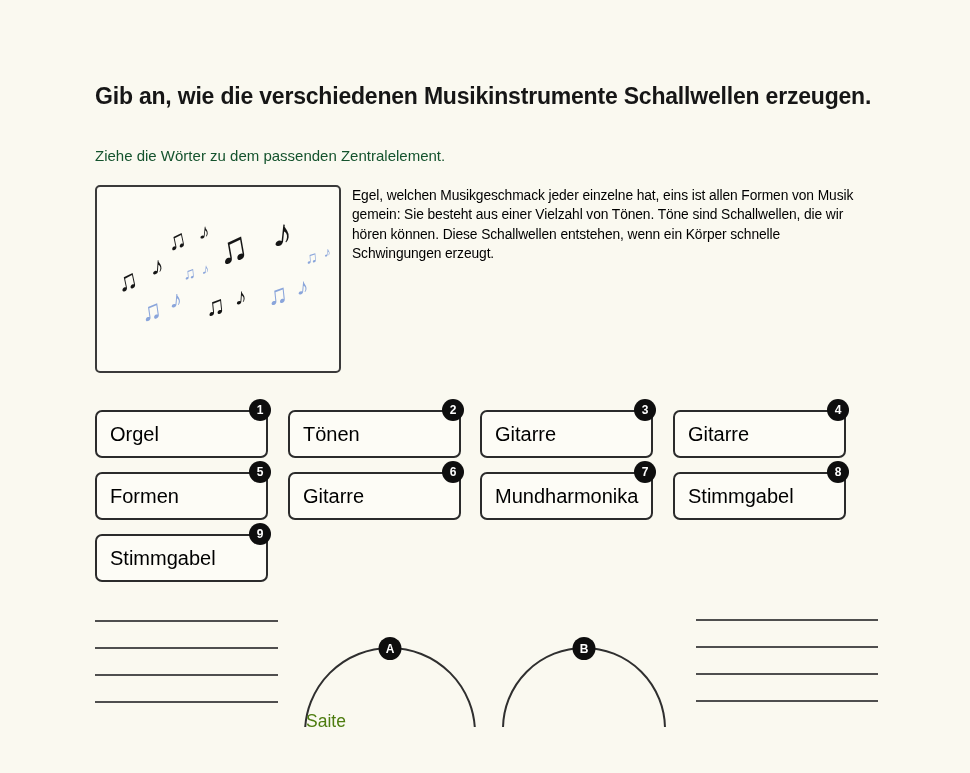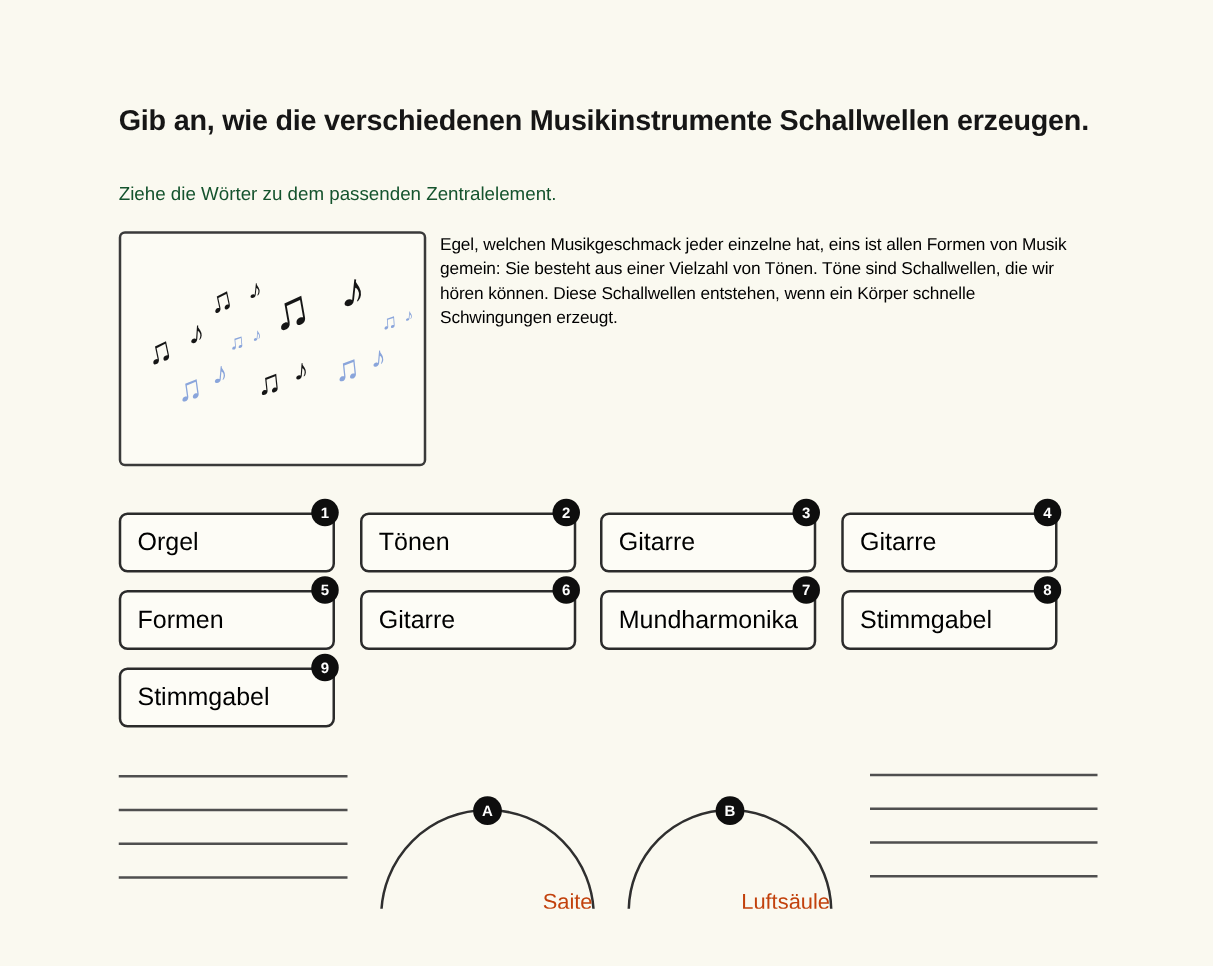--- a/index.html
+++ b/index.html
@@ -63,22 +63,22 @@
   }
   .circle-a{left:304px;top:647px;width:172px;height:172px;}
   .circle-b{left:502px;top:647px;width:164px;height:164px;}
   .circle-badge{
     position:absolute;left:50%;top:-12px;transform:translateX(-50%);
     width:23px;height:23px;border-radius:50%;background:#0e0e0e;color:#fefefe;
     display:flex;align-items:center;justify-content:center;
     font-size:12px;font-weight:bold;
   }
   .circle-label{
-    position:absolute;left:0;top:62px;width:100%;text-align:right;
-    font-size:17.5px;color:#c2410c;
+    position:absolute;left:0;top:62px;width:100%;text-align:left;
+    font-size:17.5px;color:#4d7c0f;
   }
 </style>
 </head>
 <body>
 
 <div class="page">
 
   <h1 class="title">Gib an, wie die verschiedenen Musikinstrumente Schallwellen erzeugen.</h1>
 
   <div class="subtitle">Ziehe die Wörter zu dem passenden Zentralelement.</div>
@@ -162,16 +162,15 @@
       <div class="rule-line"></div>
     </div>
 
   <div class="circle circle-a">
     <span class="circle-badge">A</span>
     <span class="circle-label">Saite</span>
   </div>
 
   <div class="circle circle-b">
     <span class="circle-badge">B</span>
-    <span class="circle-label">Luftsäule</span>
   </div>
 
 </div>
 
 </body></html>

